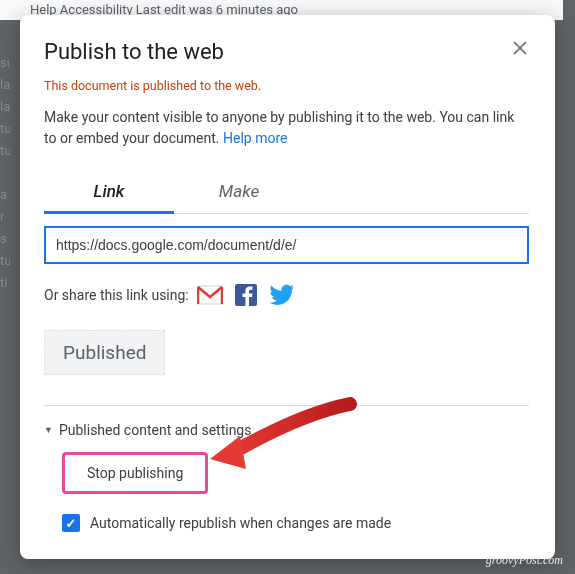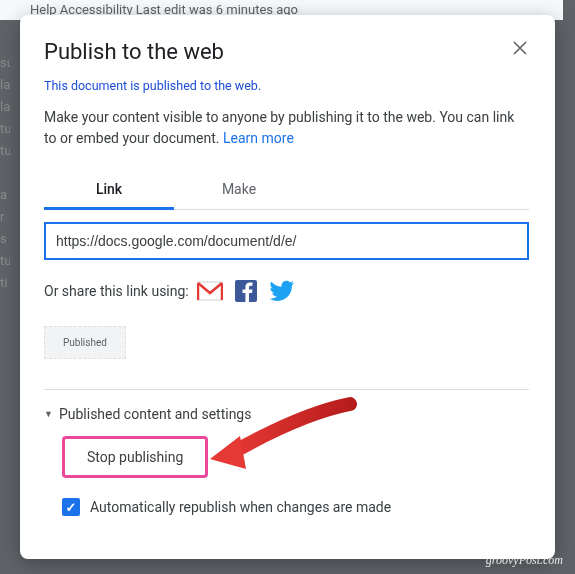--- a/index.html
+++ b/index.html
@@ -51,45 +51,46 @@
       color: #202124;
     }
     .close-btn {
       cursor: pointer;
       color: #5f6368;
       font-size: 18px;
       line-height: 1;
       padding: 2px;
     }
     .published-notice {
-      color: #1d4ed8;
+      color: #c2410c;
       font-size: 12.5px;
       margin-bottom: 14px;
     }
     .description {
       font-size: 14px;
       color: #3c4043;
       line-height: 1.5;
       margin-bottom: 22px;
     }
     .learn-more {
       color: #1a73e8;
       cursor: pointer;
     }
     .tabs {
       display: flex;
       border-bottom: 1px solid #dadce0;
     }
     .tab {
       padding: 10px 0;
-      font-size: 14px;
+      font-size: 17px;
       color: #5f6368;
       cursor: pointer;
       text-align: center;
       flex: 0 0 130px;
+      font-style: italic;
     }
     .tab.active {
       color: #202124;
       font-weight: 500;
       border-bottom: 3px solid #1a73e8;
       margin-bottom: -1px;
     }
     .url-input {
       width: 100%;
       border: 2px solid #1a73e8;
@@ -111,21 +112,21 @@
     }
     .share-icons {
       display: flex;
       gap: 12px;
       align-items: center;
     }
     .published-badge {
       display: inline-block;
       background: #f1f3f4;
       color: #5f6368;
-      font-size: 10px;
+      font-size: 19px;
       padding: 10px 18px;
       margin-top: 24px;
       border: 1px dashed #e0e0e0;
     }
     .divider {
       border-top: 1px solid #dadce0;
       margin-top: 30px;
       margin-bottom: 16px;
     }
     .expander {
@@ -230,21 +231,21 @@
     <div class="close-btn">
       <svg class="icon-svg" width="14" height="14" viewBox="0 0 14 14">
         <path d="M1 1 L13 13 M13 1 L1 13" stroke="#5f6368" stroke-width="1.6" fill="none"></path>
       </svg>
     </div>
   </div>
 
   <div class="published-notice">This document is published to the web.</div>
 
   <div class="description">
-    <span>Make your content visible to anyone by publishing it to the web. You can link to or embed your document. </span><span class="learn-more">Learn more</span>
+    <span>Make your content visible to anyone by publishing it to the web. You can link to or embed your document. </span><span class="learn-more">Help more</span>
   </div>
 
   <div class="tabs">
     <div class="tab active">Link</div>
     <div class="tab">Make</div>
   </div>
 
   <input class="url-input" type="text" readonly="" value="https://docs.google.com/document/d/e/" style="">
 
   <div class="share-row">

